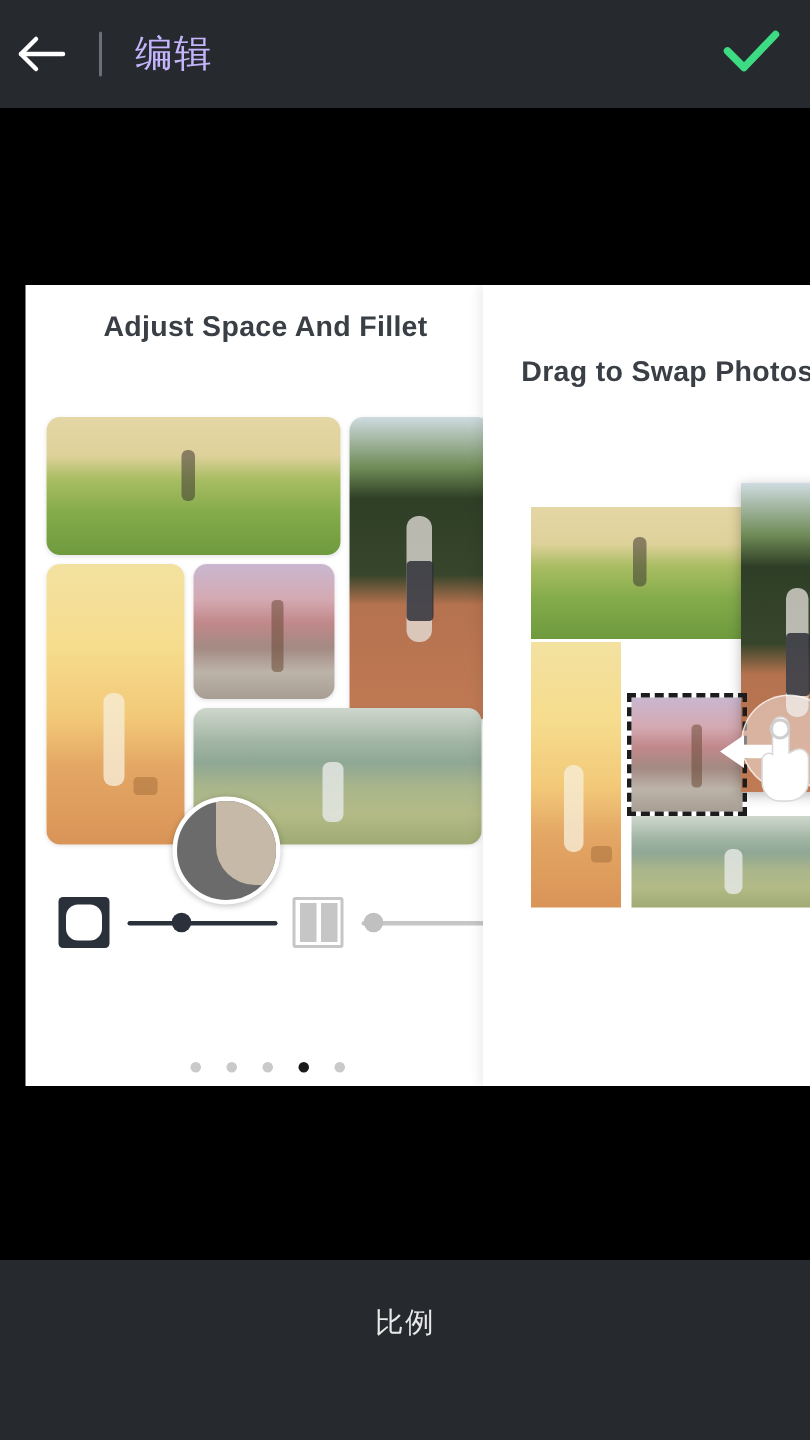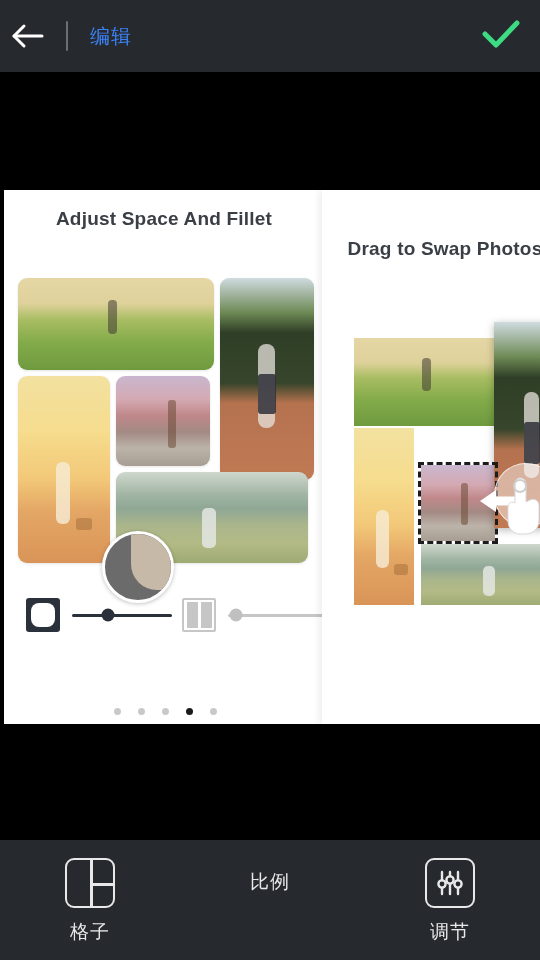--- a/index.html
+++ b/index.html
@@ -21,21 +21,21 @@
   #back-btn {
     width:56px; height:72px; display:flex; align-items:center; justify-content:center;
     cursor:pointer;
   }
   #back-btn svg { display:block; }
   #hdr-divider {
     width:2px; height:30px; background:#6b7076; margin-left:10px; margin-right:22px;
     border-radius:1px;
   }
   #hdr-title {
-    color:#3b82f6; font-size:20px; letter-spacing:1px; line-height:1;
+    color:#c4b5fd; font-size:25px; letter-spacing:1px; line-height:1;
     font-weight:400;
   }
   #confirm-btn {
     position:absolute; right:8px; top:0; width:62px; height:72px;
     display:flex; align-items:center; justify-content:center; cursor:pointer;
   }
 
   
   #canvas-top {
     position:absolute; left:0; top:72px; width:540px; height:118px; background:#000;
@@ -45,21 +45,21 @@
   }
 
   
   #tutorial {
     position:absolute; left:0; top:190px; width:540px; height:534px;
     overflow:hidden;
   }
   .tut-card {
     position:absolute; top:0; height:534px; background:#ffffff;
   }
-  #tut-card-1 { left:4px; width:322px; }
+  #tut-card-1 { left:17px; width:322px; }
   #tut-card-2 {
     left:322px; width:240px;
     box-shadow:-3px 0 7px rgba(0,0,0,0.07);
   }
 
   .tut-title {
     position:absolute; text-align:center;
     color:#3a3f46; font-weight:bold; line-height:1.20;
     letter-spacing:0.2px;
   }
@@ -333,44 +333,19 @@
           <circle cx="18" cy="12" r="6" fill="none" stroke="#cfcfcf" stroke-width="2"></circle>
         </svg>
       </div>
     </div>
 
   </div>
 </div>
 
 <div id="toolbar" style="background: rgb(38, 41, 46);">
 
-  <div class="tool">
-    <div class="tool-icon">
-      <span class="ic-grid-v"></span>
-        <span class="ic-grid-h"></span>
-    </div>
-    <div class="tool-label">格子</div>
-  </div>
 
 
   <div class="tool">
     <div class="tool-label">比例</div>
   </div>
 
-  <div class="tool">
-    <div class="tool-icon">
-      <svg width="30" height="28" viewBox="0 0 30 28">
-        <line x1="7" y1="3" x2="7" y2="11" stroke="#e8e8e8" stroke-width="2.4" stroke-linecap="round"></line>
-        <circle cx="7" cy="15" r="3.6" fill="none" stroke="#e8e8e8" stroke-width="2.4"></circle>
-        <line x1="7" y1="19" x2="7" y2="25" stroke="#e8e8e8" stroke-width="2.4" stroke-linecap="round"></line>
-
-        <line x1="15" y1="3" x2="15" y2="7" stroke="#e8e8e8" stroke-width="2.4" stroke-linecap="round"></line>
-        <circle cx="15" cy="11" r="3.6" fill="none" stroke="#e8e8e8" stroke-width="2.4"></circle>
-        <line x1="15" y1="15" x2="15" y2="25" stroke="#e8e8e8" stroke-width="2.4" stroke-linecap="round"></line>
-
-        <line x1="23" y1="3" x2="23" y2="11" stroke="#e8e8e8" stroke-width="2.4" stroke-linecap="round"></line>
-        <circle cx="23" cy="15" r="3.6" fill="none" stroke="#e8e8e8" stroke-width="2.4"></circle>
-        <line x1="23" y1="19" x2="23" y2="25" stroke="#e8e8e8" stroke-width="2.4" stroke-linecap="round"></line>
-      </svg>
-    </div>
-    <div class="tool-label">调节</div>
-  </div>
 </div>
 
 </body></html>

